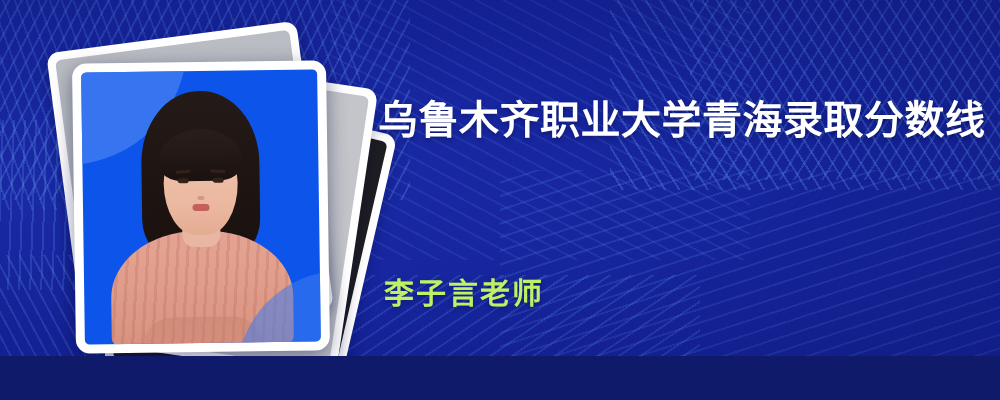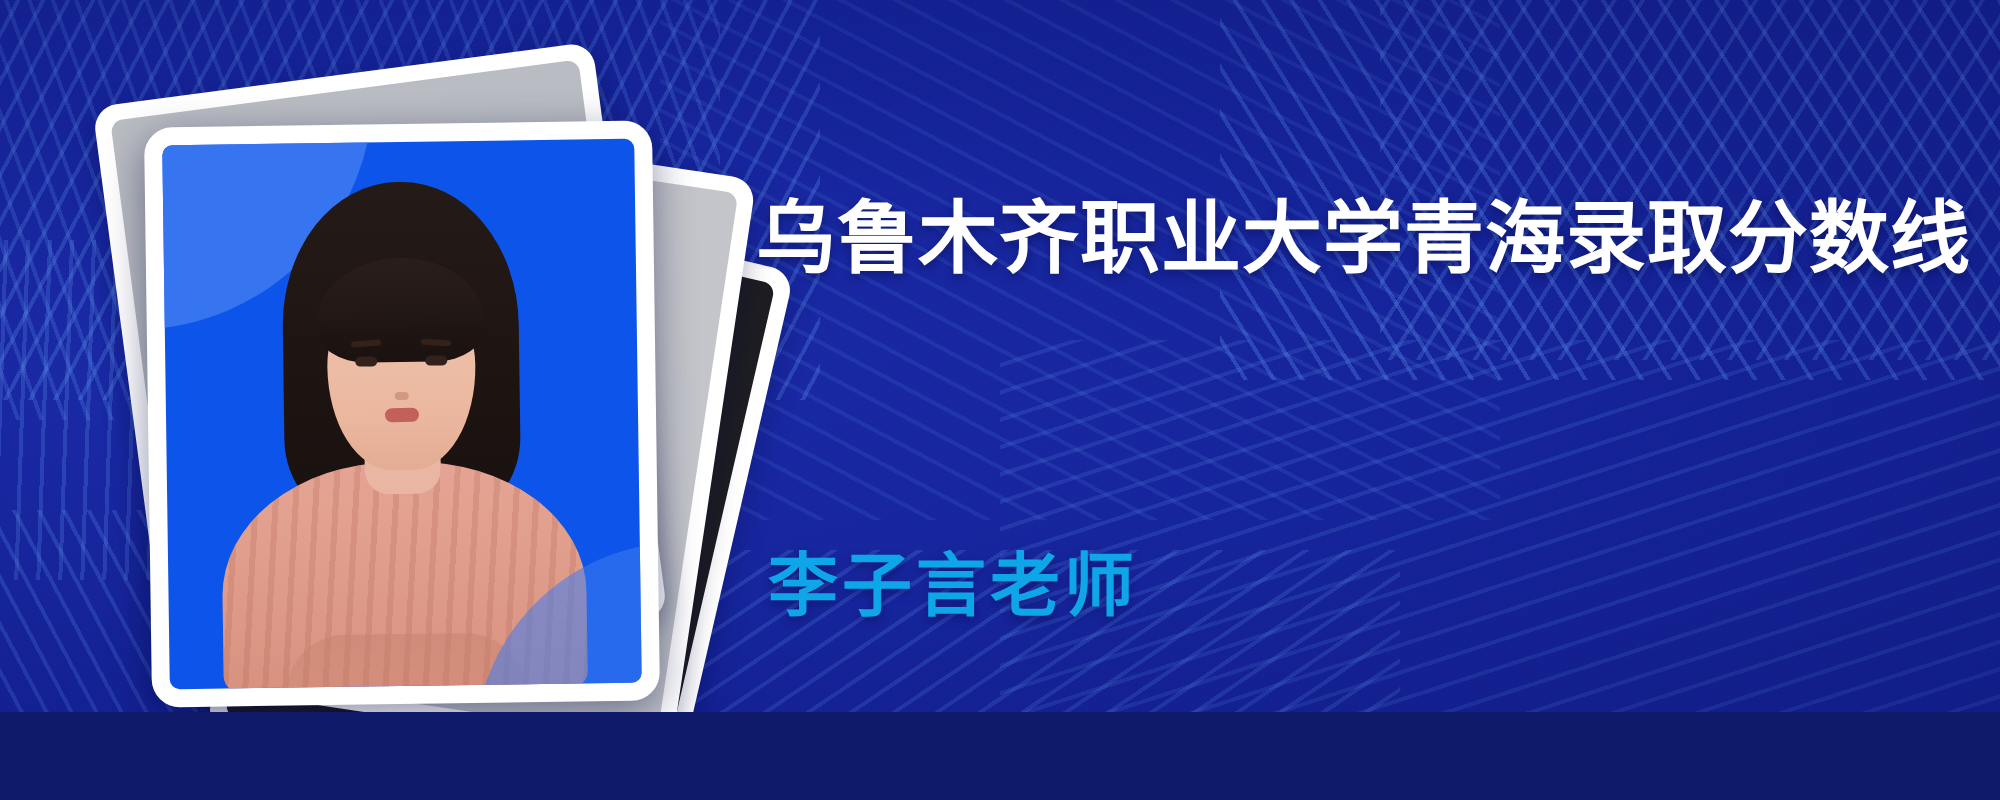--- a/index.html
+++ b/index.html
@@ -331,24 +331,24 @@
     font-weight: bold;
     color: #ffffff;
     letter-spacing: .5px;
     white-space: nowrap;
     text-shadow: 0 2px 5px rgba(5,10,60,.45);
   }
   .author {
     position: absolute;
     top: 274px;
     left: 6px;
-    font-size: 35px;
+    font-size: 30px;
     line-height: 40px;
     font-weight: bold;
-    color: #0ea5e9;
+    color: #bef264;
     letter-spacing: 2px;
     text-shadow: 0 2px 5px rgba(5,10,60,.4);
     text-align: center;
   }
   .role {
     position: absolute;
     top: 322px;
     left: 6px;
     font-size: 22px;
     line-height: 30px;

